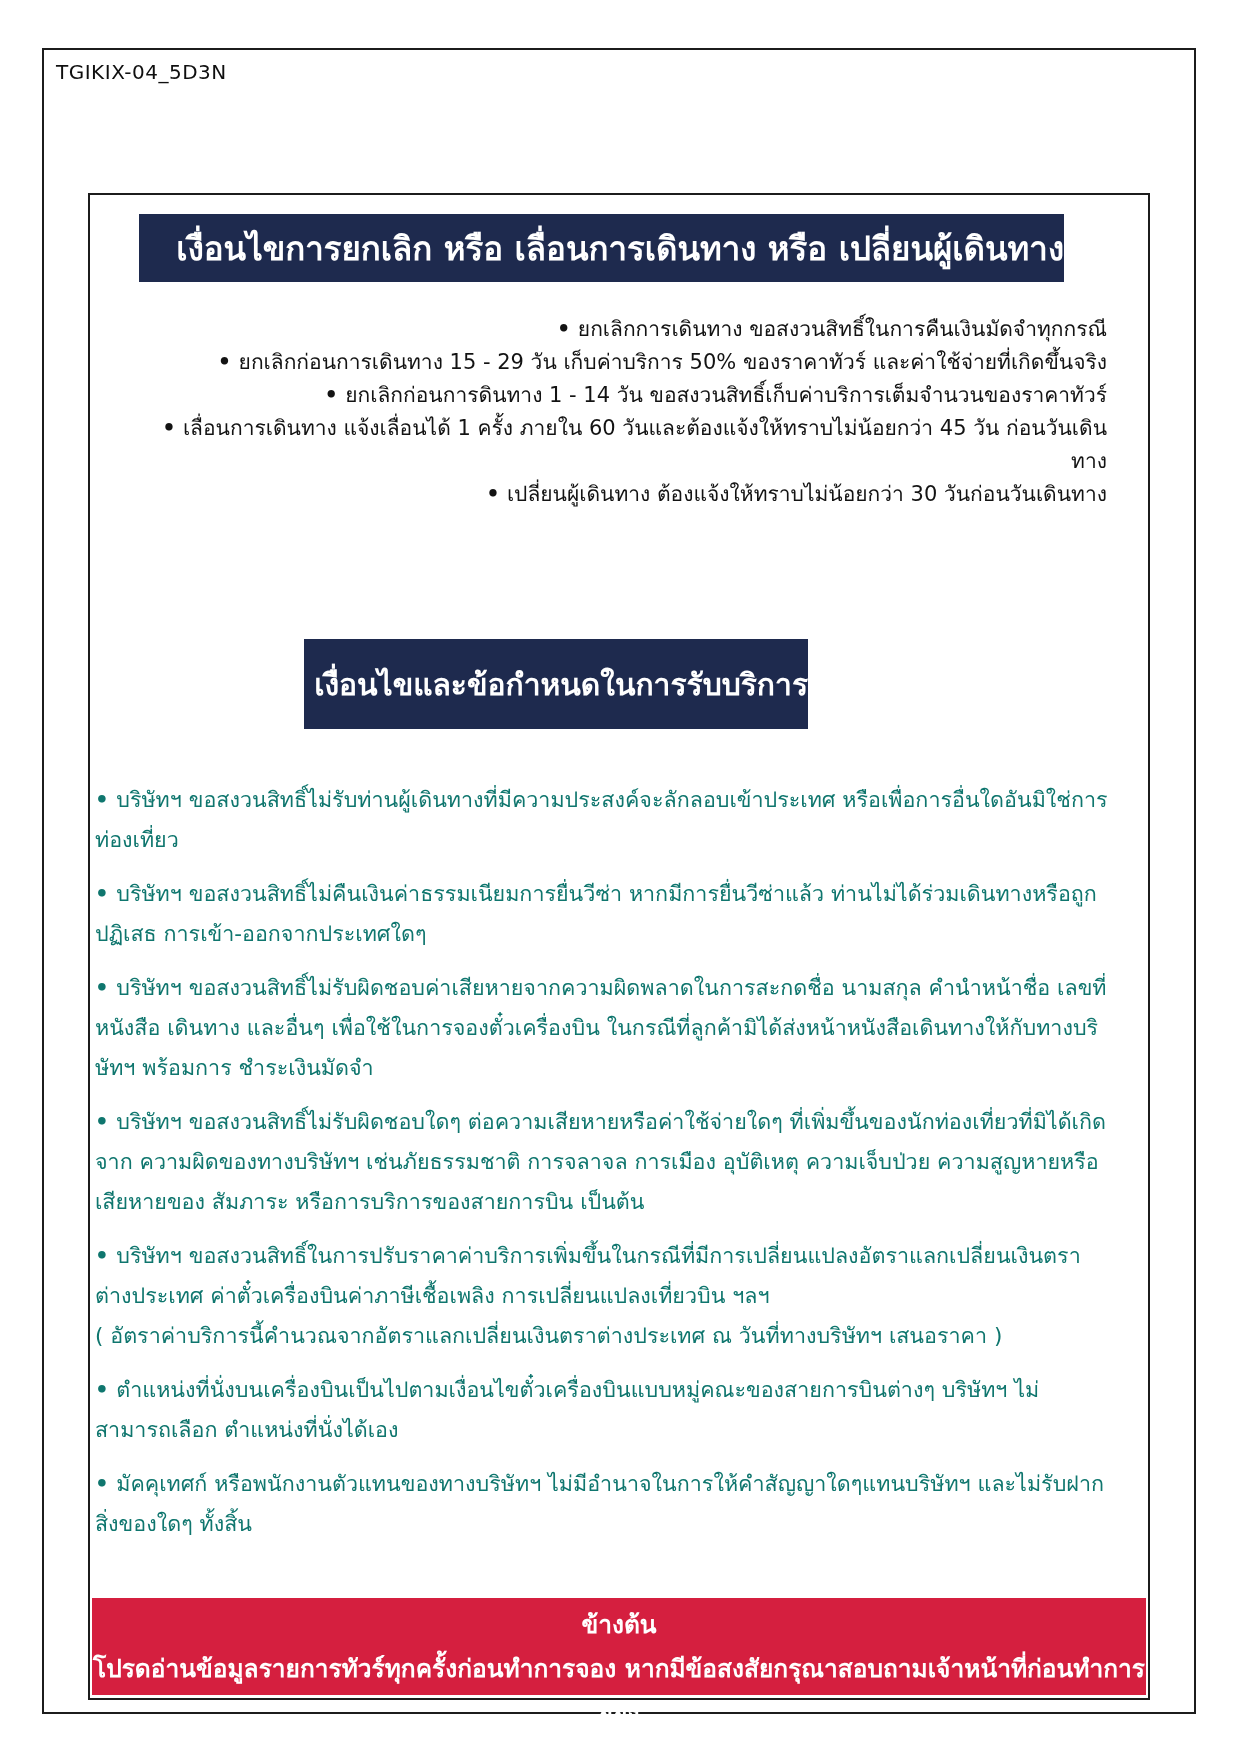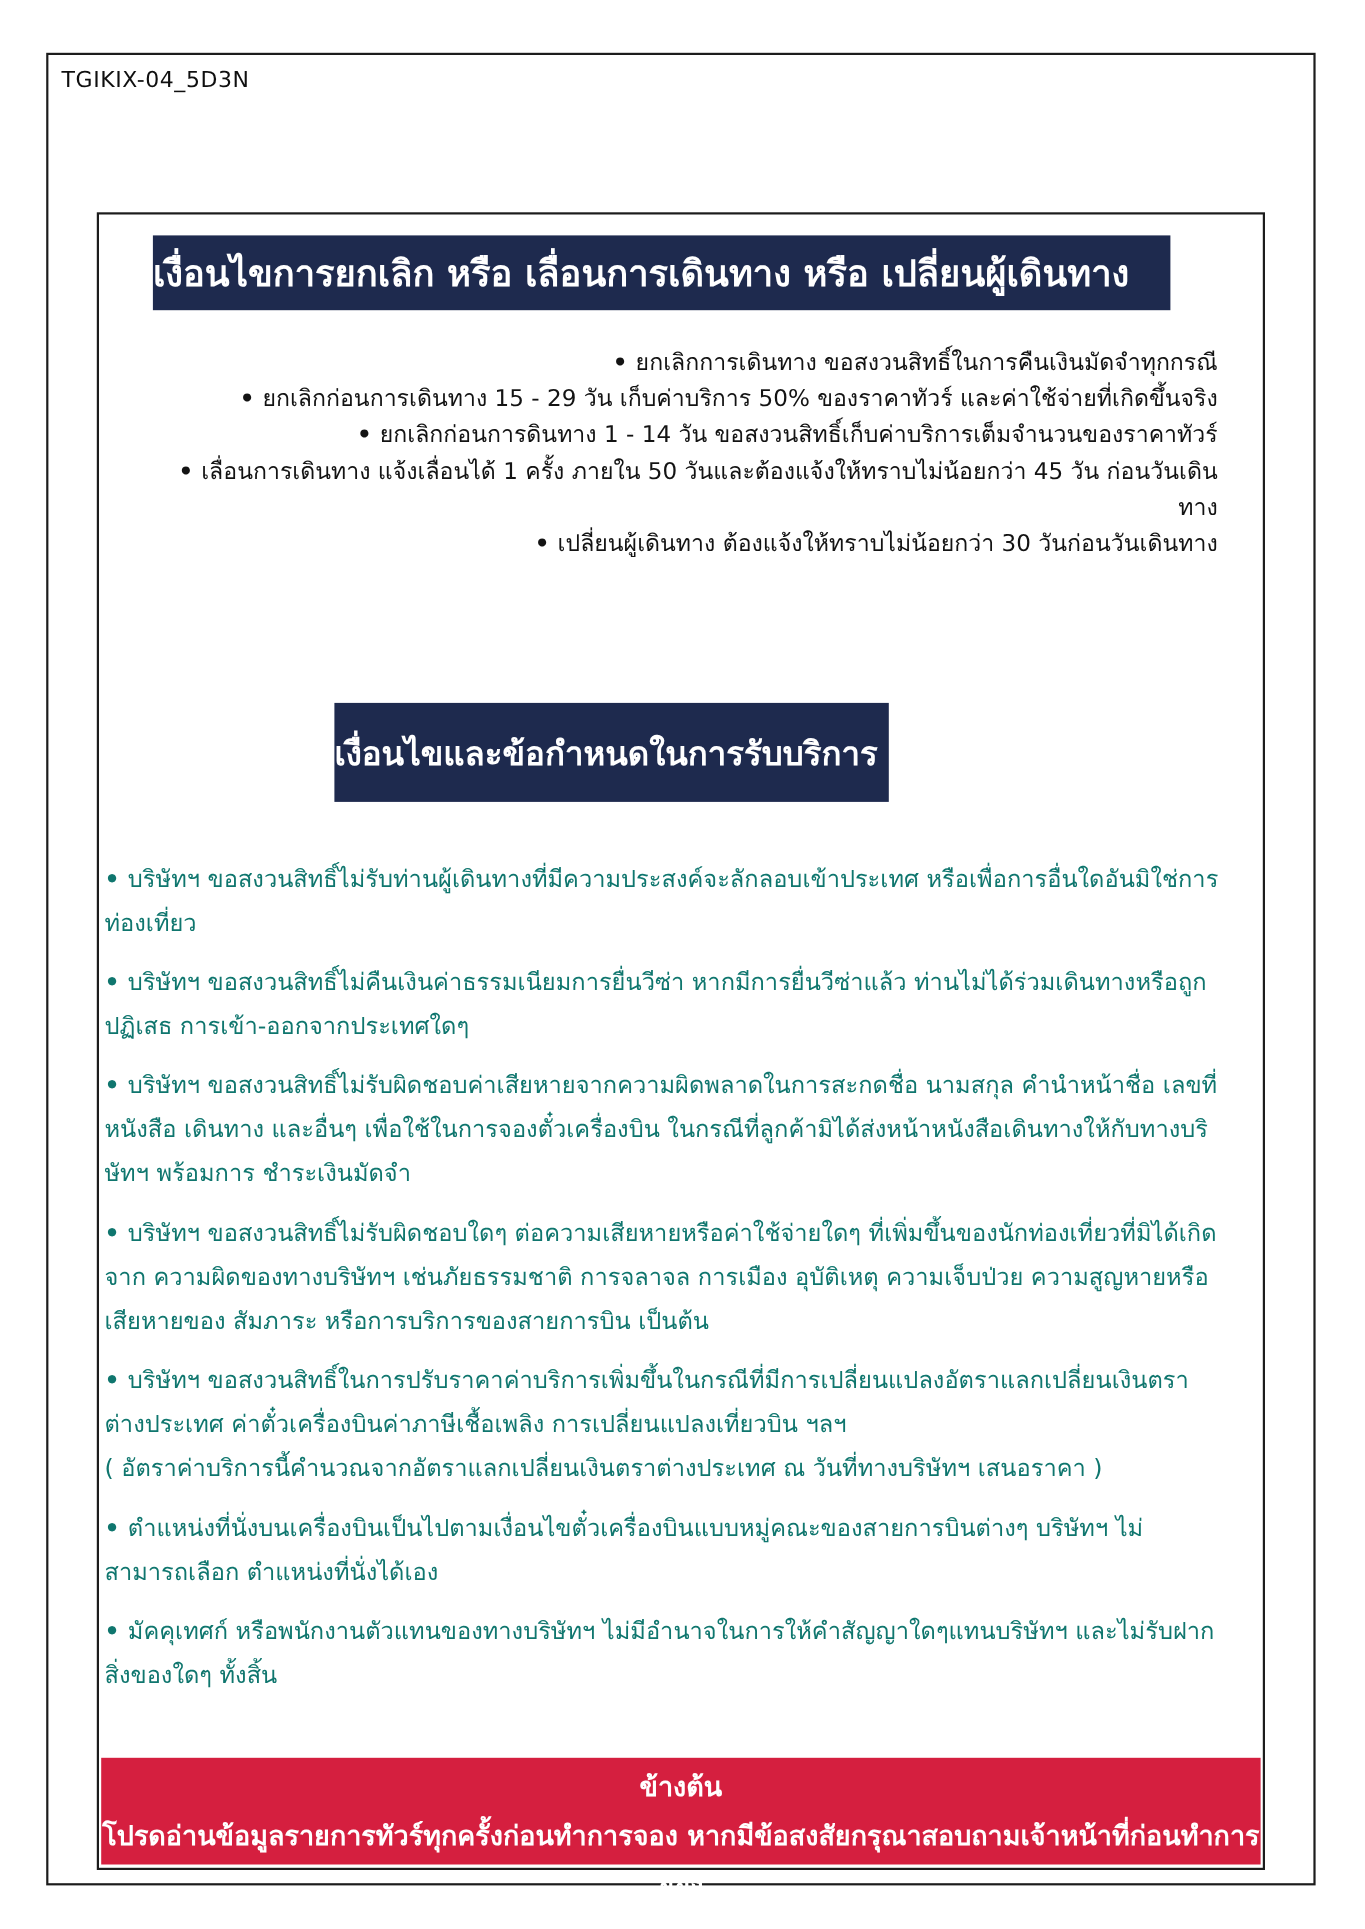--- a/index.html
+++ b/index.html
@@ -27,21 +27,21 @@
 
   .content-box {
     position:absolute; left:88px; top:193px;
     width:1062px; height:1507px;
     border:2px solid #1c1c1c;
     background:#ffffff;
   }
 
   .banner {
     color:#ffffff;
-    display:flex; align-items:center; justify-content:flex-start;
+    display:flex; align-items:center; justify-content:flex-end;
     text-align:center;
     font-weight:600;
   }
   .banner-cancellation {
     position:absolute; left:49px; top:19px;
     width:925px; height:68px;
     font-size:33px;
   }
   .banner-service {
     position:absolute; left:214px; top:444px;
@@ -84,21 +84,21 @@
   <div class="content-box">
 
     <div class="banner banner-cancellation" style="background: rgb(30, 42, 78);">
       <span>เงื่อนไขการยกเลิก หรือ เลื่อนการเดินทาง หรือ เปลี่ยนผู้เดินทาง</span>
     </div>
 
     <ul class="list-cancellation">
       <li>ยกเลิกการเดินทาง ขอสงวนสิทธิ์ในการคืนเงินมัดจำทุกกรณี</li>
       <li>ยกเลิกก่อนการเดินทาง 15 - 29 วัน เก็บค่าบริการ 50% ของราคาทัวร์ และค่าใช้จ่ายที่เกิดขึ้นจริง</li>
       <li>ยกเลิกก่อนการดินทาง 1 - 14 วัน ขอสงวนสิทธิ์เก็บค่าบริการเต็มจำนวนของราคาทัวร์</li>
-      <li>เลื่อนการเดินทาง แจ้งเลื่อนได้ 1 ครั้ง ภายใน 50 วันและต้องแจ้งให้ทราบไม่น้อยกว่า 45 วัน ก่อนวันเดินทาง</li>
+      <li>เลื่อนการเดินทาง แจ้งเลื่อนได้ 1 ครั้ง ภายใน 60 วันและต้องแจ้งให้ทราบไม่น้อยกว่า 45 วัน ก่อนวันเดินทาง</li>
       <li>เปลี่ยนผู้เดินทาง ต้องแจ้งให้ทราบไม่น้อยกว่า 30 วันก่อนวันเดินทาง</li>
     </ul>
 
     <div class="banner banner-service" style="background: rgb(30, 42, 78); font-family: Liberation Serif, serif;">
       <span>เงื่อนไขและข้อกำหนดในการรับบริการ</span>
     </div>
 
     <div class="list-service">
       <div class="para">
         <span class="ptext">บริษัทฯ ขอสงวนสิทธิ์ไม่รับท่านผู้เดินทางที่มีความประสงค์จะลักลอบเข้าประเทศ หรือเพื่อการอื่นใดอันมิใช่การท่องเที่ยว</span>

